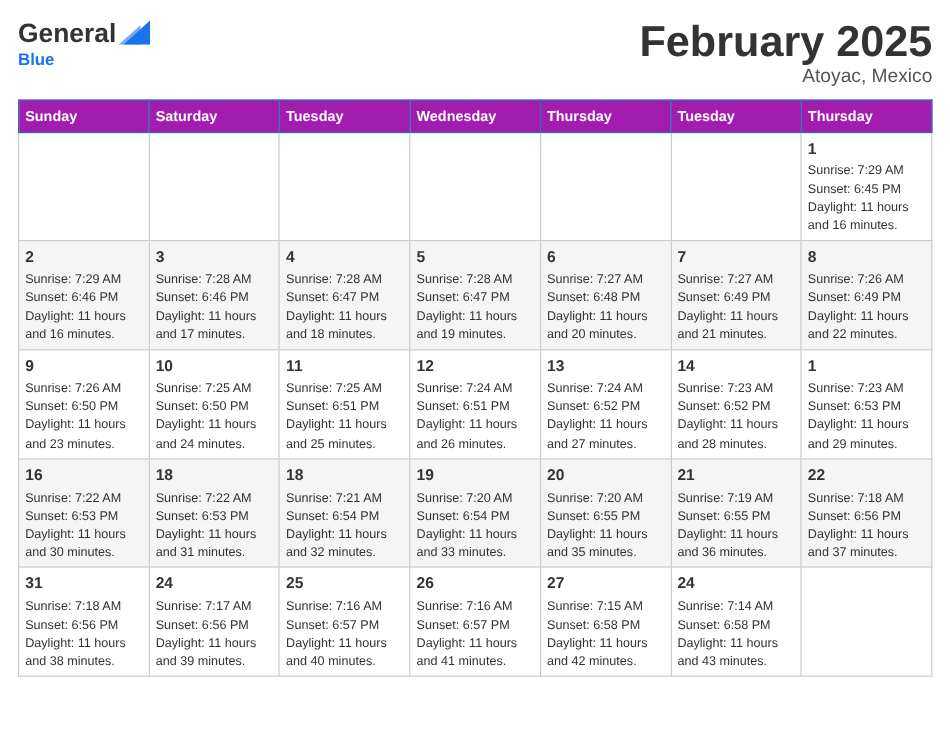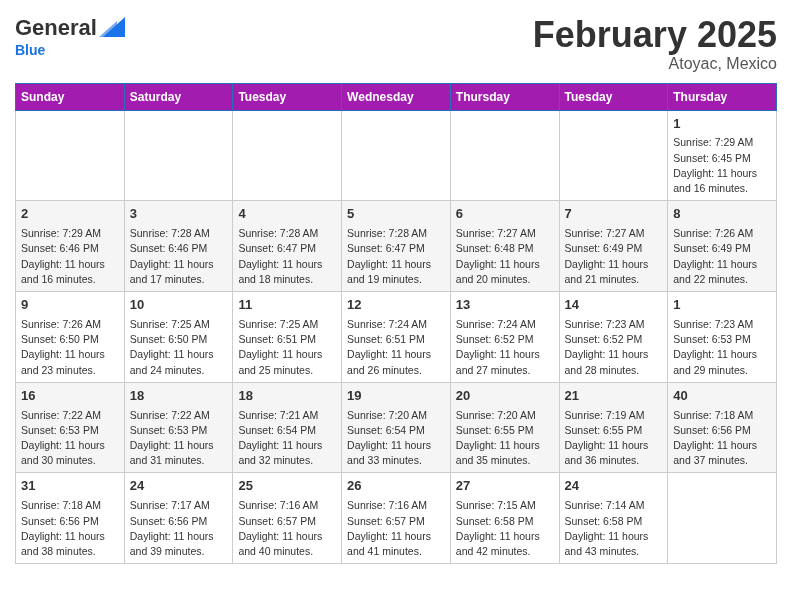--- a/index.html
+++ b/index.html
@@ -138,21 +138,21 @@
         <td><span class="day-number">14</span>Sunrise: 7:23 AM<br>Sunset: 6:52 PM<br>Daylight: 11 hours and 28 minutes.<br></td>
         <td><span class="day-number">1</span>Sunrise: 7:23 AM<br>Sunset: 6:53 PM<br>Daylight: 11 hours and 29 minutes.<br></td>
       </tr>
       <tr>
         <td><span class="day-number">16</span>Sunrise: 7:22 AM<br>Sunset: 6:53 PM<br>Daylight: 11 hours and 30 minutes.<br></td>
         <td><span class="day-number">18</span>Sunrise: 7:22 AM<br>Sunset: 6:53 PM<br>Daylight: 11 hours and 31 minutes.<br></td>
         <td><span class="day-number">18</span>Sunrise: 7:21 AM<br>Sunset: 6:54 PM<br>Daylight: 11 hours and 32 minutes.<br></td>
         <td><span class="day-number">19</span>Sunrise: 7:20 AM<br>Sunset: 6:54 PM<br>Daylight: 11 hours and 33 minutes.<br></td>
         <td><span class="day-number">20</span>Sunrise: 7:20 AM<br>Sunset: 6:55 PM<br>Daylight: 11 hours and 35 minutes.<br></td>
         <td><span class="day-number">21</span>Sunrise: 7:19 AM<br>Sunset: 6:55 PM<br>Daylight: 11 hours and 36 minutes.<br></td>
-        <td><span class="day-number">40</span>Sunrise: 7:18 AM<br>Sunset: 6:56 PM<br>Daylight: 11 hours and 37 minutes.<br></td>
+        <td><span class="day-number">22</span>Sunrise: 7:18 AM<br>Sunset: 6:56 PM<br>Daylight: 11 hours and 37 minutes.<br></td>
       </tr>
       <tr>
         <td><span class="day-number">31</span>Sunrise: 7:18 AM<br>Sunset: 6:56 PM<br>Daylight: 11 hours and 38 minutes.<br></td>
         <td><span class="day-number">24</span>Sunrise: 7:17 AM<br>Sunset: 6:56 PM<br>Daylight: 11 hours and 39 minutes.<br></td>
         <td><span class="day-number">25</span>Sunrise: 7:16 AM<br>Sunset: 6:57 PM<br>Daylight: 11 hours and 40 minutes.<br></td>
         <td><span class="day-number">26</span>Sunrise: 7:16 AM<br>Sunset: 6:57 PM<br>Daylight: 11 hours and 41 minutes.<br></td>
         <td><span class="day-number">27</span>Sunrise: 7:15 AM<br>Sunset: 6:58 PM<br>Daylight: 11 hours and 42 minutes.<br></td>
         <td><span class="day-number">24</span>Sunrise: 7:14 AM<br>Sunset: 6:58 PM<br>Daylight: 11 hours and 43 minutes.<br></td>
         <td class="empty"></td>
       </tr>

